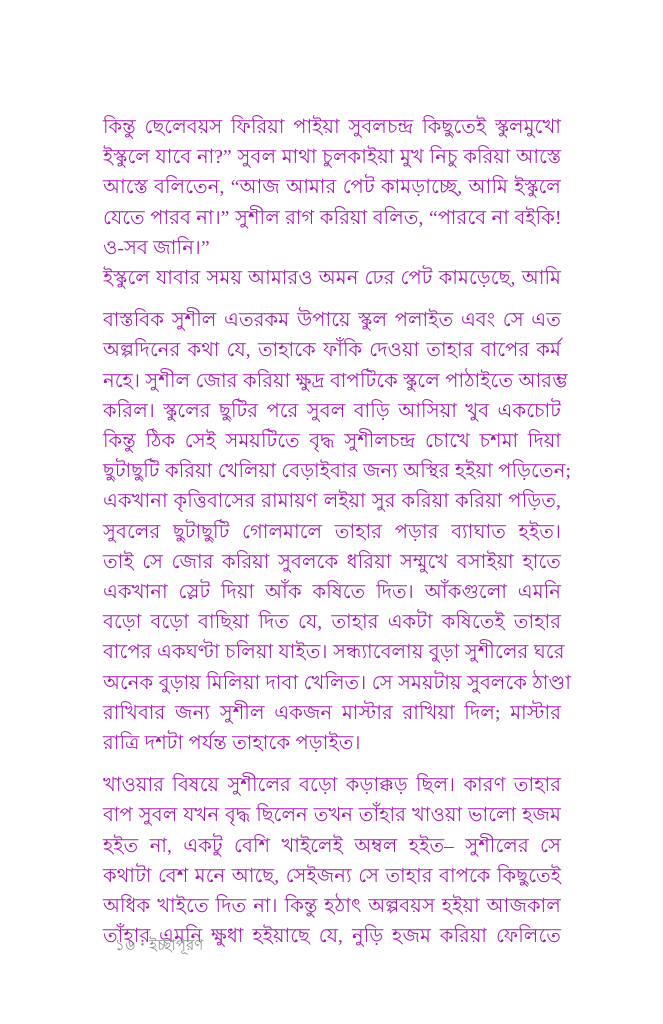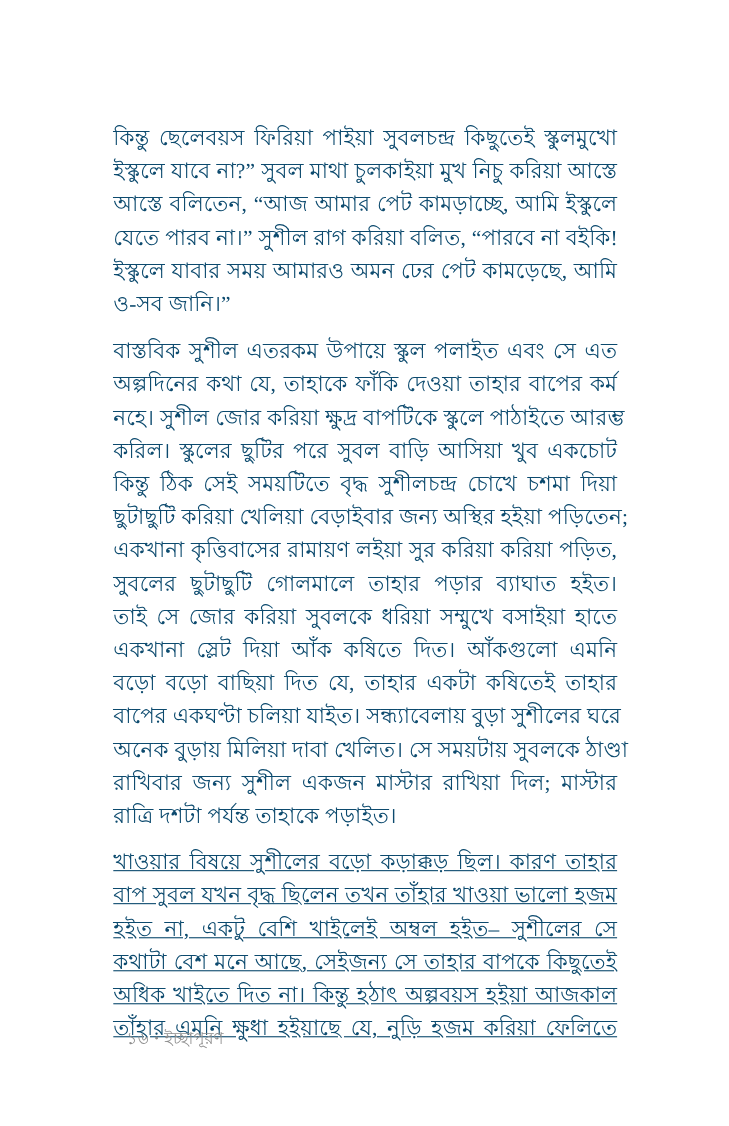--- a/index.html
+++ b/index.html
@@ -30,29 +30,28 @@
     left: 103px;
     top: 112px;
     width: 458px;
   }
 
   .para {
     margin: 0 0 12px 0;
     padding: 0;
     font-size: 19.5px;
     line-height: 30.2px;
-    color: #0c4a6e;
+    color: #a21caf;
     text-align: justify;
     text-justify: inter-word;
     letter-spacing: 0.1px;
     word-spacing: 0.4px;
   }
   .para:last-child {
     margin-bottom: 15px;
-    text-decoration: underline;
   }
 
   
   .line {
     display: block;
     text-align: justify;
     text-align-last: justify;
     white-space: nowrap;
   }
   .line.last {
@@ -82,22 +81,22 @@
 
 <div class="page">
 
   <div class="text-block">
 
     <p class="para">
       <span class="line">কিন্তু ছেলেবয়স ফিরিয়া পাইয়া সুবলচন্দ্র কিছুতেই স্কুলমুখো</span>
       <span class="line">ইস্কুলে যাবে না?” সুবল মাথা চুলকাইয়া মুখ নিচু করিয়া আস্তে</span>
       <span class="line">আস্তে বলিতেন, “আজ আমার পেট কামড়াচ্ছে, আমি ইস্কুলে</span>
       <span class="line">যেতে পারব না।” সুশীল রাগ করিয়া বলিত, “পারবে না বইকি!</span>
+      <span class="line last">ও-সব জানি।”</span>
       <span class="line">ইস্কুলে যাবার সময় আমারও অমন ঢের পেট কামড়েছে, আমি</span>
-      <span class="line last">ও-সব জানি।”</span>
     </p>
 
     <p class="para">
       <span class="line">বাস্তবিক সুশীল এতরকম উপায়ে স্কুল পলাইত এবং সে এত</span>
       <span class="line">অল্পদিনের কথা যে, তাহাকে ফাঁকি দেওয়া তাহার বাপের কর্ম</span>
       <span class="line">নহে। সুশীল জোর করিয়া ক্ষুদ্র বাপটিকে স্কুলে পাঠাইতে আরম্ভ</span>
       <span class="line">করিল। স্কুলের ছুটির পরে সুবল বাড়ি আসিয়া খুব একচোট</span>
       <span class="line">কিন্তু ঠিক সেই সময়টিতে বৃদ্ধ সুশীলচন্দ্র চোখে চশমা দিয়া</span>
       <span class="line">ছুটাছুটি করিয়া খেলিয়া বেড়াইবার জন্য অস্থির হইয়া পড়িতেন;</span>
       <span class="line">একখানা কৃত্তিবাসের রামায়ণ লইয়া সুর করিয়া করিয়া পড়িত,</span>

